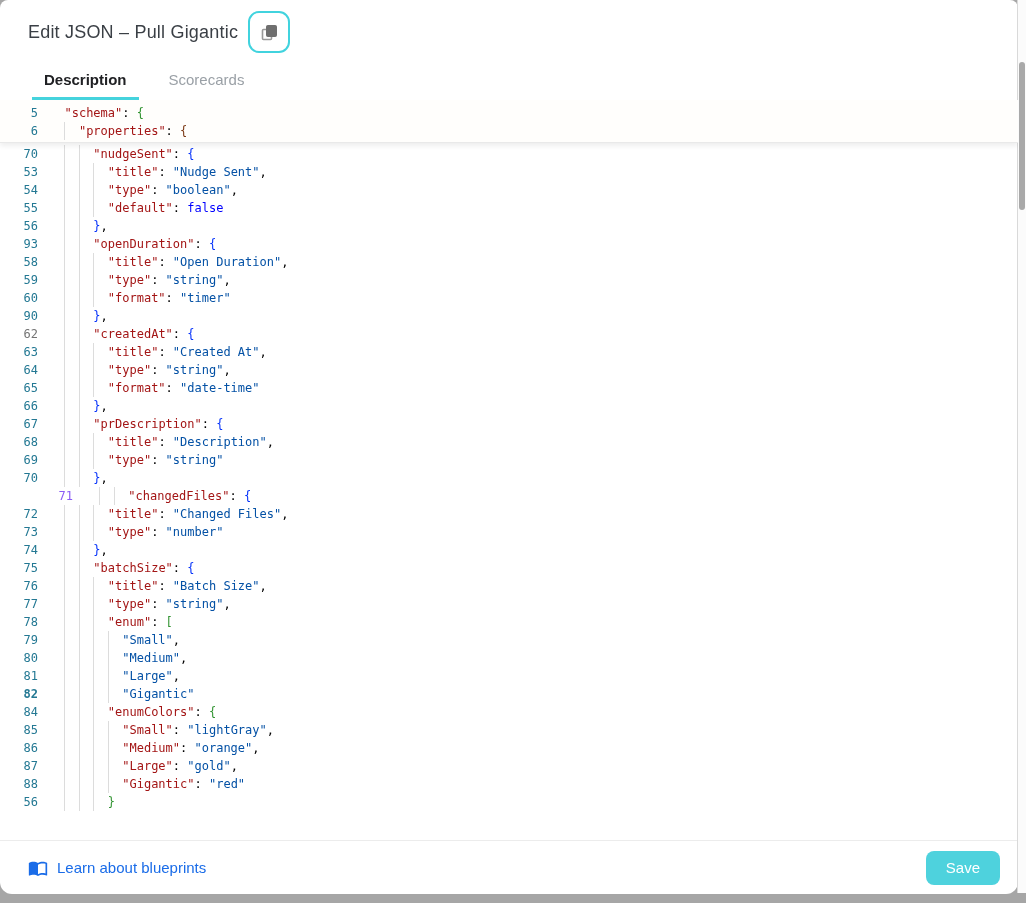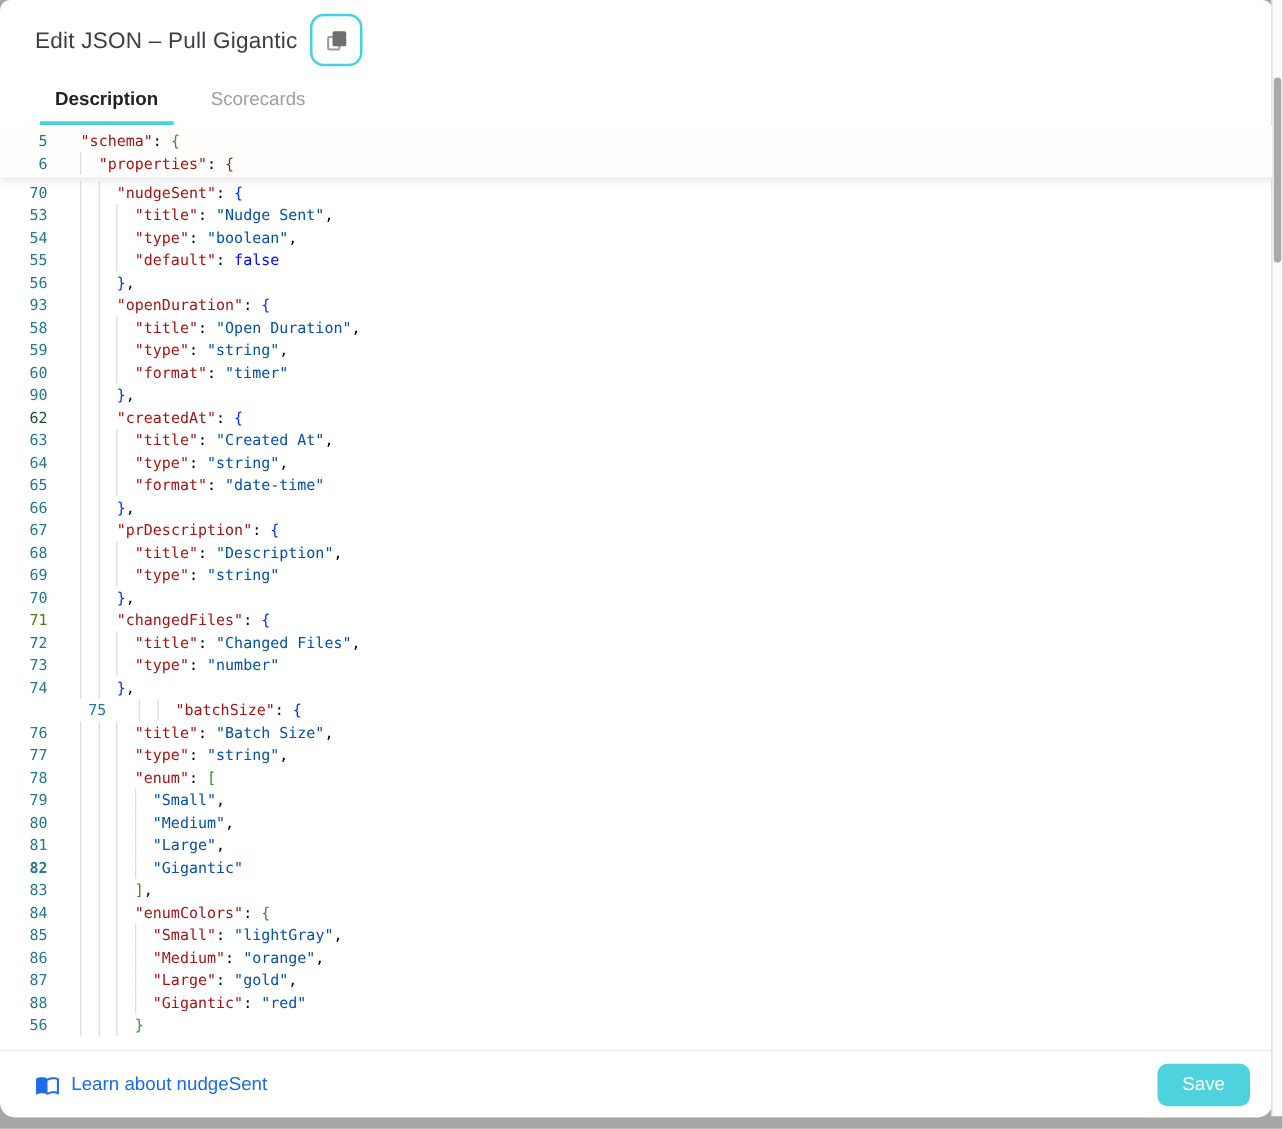--- a/index.html
+++ b/index.html
@@ -84,59 +84,58 @@
         <div class="code-line"><span class="ln" style="color: rgb(35, 120, 147);">70</span><span class="txt"><i class="iguide" style="left: 2ch;"></i><i class="iguide" style="left: 4ch;"></i><span>      </span><span style="color: rgb(163, 21, 21);">"nudgeSent"</span><span style="color: rgb(0, 0, 0);">: </span><span style="color: rgb(4, 49, 250);">{</span></span></div>
         <div class="code-line"><span class="ln" style="color: rgb(35, 120, 147);">53</span><span class="txt"><i class="iguide" style="left: 2ch;"></i><i class="iguide" style="left: 4ch;"></i><i class="iguide" style="left: 6ch;"></i><span>        </span><span style="color: rgb(163, 21, 21);">"title"</span><span style="color: rgb(0, 0, 0);">: </span><span style="color: rgb(4, 81, 165);">"Nudge Sent"</span><span style="color: rgb(0, 0, 0);">,</span></span></div>
         <div class="code-line"><span class="ln" style="color: rgb(35, 120, 147);">54</span><span class="txt"><i class="iguide" style="left: 2ch;"></i><i class="iguide" style="left: 4ch;"></i><i class="iguide" style="left: 6ch;"></i><span>        </span><span style="color: rgb(163, 21, 21);">"type"</span><span style="color: rgb(0, 0, 0);">: </span><span style="color: rgb(4, 81, 165);">"boolean"</span><span style="color: rgb(0, 0, 0);">,</span></span></div>
         <div class="code-line"><span class="ln" style="color: rgb(35, 120, 147);">55</span><span class="txt"><i class="iguide" style="left: 2ch;"></i><i class="iguide" style="left: 4ch;"></i><i class="iguide" style="left: 6ch;"></i><span>        </span><span style="color: rgb(163, 21, 21);">"default"</span><span style="color: rgb(0, 0, 0);">: </span><span style="color: rgb(0, 0, 255);">false</span></span></div>
         <div class="code-line"><span class="ln" style="color: rgb(35, 120, 147);">56</span><span class="txt"><i class="iguide" style="left: 2ch;"></i><i class="iguide" style="left: 4ch;"></i><span>      </span><span style="color: rgb(4, 49, 250);">}</span><span style="color: rgb(0, 0, 0);">,</span></span></div>
         <div class="code-line"><span class="ln" style="color: rgb(35, 120, 147);">93</span><span class="txt"><i class="iguide" style="left: 2ch;"></i><i class="iguide" style="left: 4ch;"></i><span>      </span><span style="color: rgb(163, 21, 21);">"openDuration"</span><span style="color: rgb(0, 0, 0);">: </span><span style="color: rgb(4, 49, 250);">{</span></span></div>
         <div class="code-line"><span class="ln" style="color: rgb(35, 120, 147);">58</span><span class="txt"><i class="iguide" style="left: 2ch;"></i><i class="iguide" style="left: 4ch;"></i><i class="iguide" style="left: 6ch;"></i><span>        </span><span style="color: rgb(163, 21, 21);">"title"</span><span style="color: rgb(0, 0, 0);">: </span><span style="color: rgb(4, 81, 165);">"Open Duration"</span><span style="color: rgb(0, 0, 0);">,</span></span></div>
         <div class="code-line"><span class="ln" style="color: rgb(35, 120, 147);">59</span><span class="txt"><i class="iguide" style="left: 2ch;"></i><i class="iguide" style="left: 4ch;"></i><i class="iguide" style="left: 6ch;"></i><span>        </span><span style="color: rgb(163, 21, 21);">"type"</span><span style="color: rgb(0, 0, 0);">: </span><span style="color: rgb(4, 81, 165);">"string"</span><span style="color: rgb(0, 0, 0);">,</span></span></div>
         <div class="code-line"><span class="ln" style="color: rgb(35, 120, 147);">60</span><span class="txt"><i class="iguide" style="left: 2ch;"></i><i class="iguide" style="left: 4ch;"></i><i class="iguide" style="left: 6ch;"></i><span>        </span><span style="color: rgb(163, 21, 21);">"format"</span><span style="color: rgb(0, 0, 0);">: </span><span style="color: rgb(4, 81, 165);">"timer"</span></span></div>
         <div class="code-line"><span class="ln" style="color: rgb(35, 120, 147);">90</span><span class="txt"><i class="iguide" style="left: 2ch;"></i><i class="iguide" style="left: 4ch;"></i><span>      </span><span style="color: rgb(4, 49, 250);">}</span><span style="color: rgb(0, 0, 0);">,</span></span></div>
-        <div class="code-line"><span class="ln" style="color: #14532d;">62</span><span class="txt"><i class="iguide" style="left: 2ch;"></i><i class="iguide" style="left: 4ch;"></i><span>      </span><span style="color: rgb(163, 21, 21);">"createdAt"</span><span style="color: rgb(0, 0, 0);">: </span><span style="color: rgb(4, 49, 250);">{</span></span></div>
+        <div class="code-line"><span class="ln" style="color: #737373;">62</span><span class="txt"><i class="iguide" style="left: 2ch;"></i><i class="iguide" style="left: 4ch;"></i><span>      </span><span style="color: rgb(163, 21, 21);">"createdAt"</span><span style="color: rgb(0, 0, 0);">: </span><span style="color: rgb(4, 49, 250);">{</span></span></div>
         <div class="code-line"><span class="ln" style="color: rgb(35, 120, 147);">63</span><span class="txt"><i class="iguide" style="left: 2ch;"></i><i class="iguide" style="left: 4ch;"></i><i class="iguide" style="left: 6ch;"></i><span>        </span><span style="color: rgb(163, 21, 21);">"title"</span><span style="color: rgb(0, 0, 0);">: </span><span style="color: rgb(4, 81, 165);">"Created At"</span><span style="color: rgb(0, 0, 0);">,</span></span></div>
         <div class="code-line"><span class="ln" style="color: rgb(35, 120, 147);">64</span><span class="txt"><i class="iguide" style="left: 2ch;"></i><i class="iguide" style="left: 4ch;"></i><i class="iguide" style="left: 6ch;"></i><span>        </span><span style="color: rgb(163, 21, 21);">"type"</span><span style="color: rgb(0, 0, 0);">: </span><span style="color: rgb(4, 81, 165);">"string"</span><span style="color: rgb(0, 0, 0);">,</span></span></div>
         <div class="code-line"><span class="ln" style="color: rgb(35, 120, 147);">65</span><span class="txt"><i class="iguide" style="left: 2ch;"></i><i class="iguide" style="left: 4ch;"></i><i class="iguide" style="left: 6ch;"></i><span>        </span><span style="color: rgb(163, 21, 21);">"format"</span><span style="color: rgb(0, 0, 0);">: </span><span style="color: rgb(4, 81, 165);">"date-time"</span></span></div>
         <div class="code-line"><span class="ln" style="color: rgb(35, 120, 147);">66</span><span class="txt"><i class="iguide" style="left: 2ch;"></i><i class="iguide" style="left: 4ch;"></i><span>      </span><span style="color: rgb(4, 49, 250);">}</span><span style="color: rgb(0, 0, 0);">,</span></span></div>
         <div class="code-line"><span class="ln" style="color: rgb(35, 120, 147);">67</span><span class="txt"><i class="iguide" style="left: 2ch;"></i><i class="iguide" style="left: 4ch;"></i><span>      </span><span style="color: rgb(163, 21, 21);">"prDescription"</span><span style="color: rgb(0, 0, 0);">: </span><span style="color: rgb(4, 49, 250);">{</span></span></div>
         <div class="code-line"><span class="ln" style="color: rgb(35, 120, 147);">68</span><span class="txt"><i class="iguide" style="left: 2ch;"></i><i class="iguide" style="left: 4ch;"></i><i class="iguide" style="left: 6ch;"></i><span>        </span><span style="color: rgb(163, 21, 21);">"title"</span><span style="color: rgb(0, 0, 0);">: </span><span style="color: rgb(4, 81, 165);">"Description"</span><span style="color: rgb(0, 0, 0);">,</span></span></div>
         <div class="code-line"><span class="ln" style="color: rgb(35, 120, 147);">69</span><span class="txt"><i class="iguide" style="left: 2ch;"></i><i class="iguide" style="left: 4ch;"></i><i class="iguide" style="left: 6ch;"></i><span>        </span><span style="color: rgb(163, 21, 21);">"type"</span><span style="color: rgb(0, 0, 0);">: </span><span style="color: rgb(4, 81, 165);">"string"</span></span></div>
         <div class="code-line"><span class="ln" style="color: rgb(35, 120, 147);">70</span><span class="txt"><i class="iguide" style="left: 2ch;"></i><i class="iguide" style="left: 4ch;"></i><span>      </span><span style="color: rgb(4, 49, 250);">}</span><span style="color: rgb(0, 0, 0);">,</span></span></div>
-        <div class="code-line"><span class="ln" style="color: #4d7c0f;">71</span><span class="txt"><i class="iguide" style="left: 2ch;"></i><i class="iguide" style="left: 4ch;"></i><span>      </span><span style="color: rgb(163, 21, 21);">"changedFiles"</span><span style="color: rgb(0, 0, 0);">: </span><span style="color: rgb(4, 49, 250);">{</span></span></div>
+        <div class="code-line"><span class="ln" style="color: #8b5cf6; padding-left: 35px;">71</span><span class="txt"><i class="iguide" style="left: 2ch;"></i><i class="iguide" style="left: 4ch;"></i><span>      </span><span style="color: rgb(163, 21, 21);">"changedFiles"</span><span style="color: rgb(0, 0, 0);">: </span><span style="color: rgb(4, 49, 250);">{</span></span></div>
         <div class="code-line"><span class="ln" style="color: rgb(35, 120, 147);">72</span><span class="txt"><i class="iguide" style="left: 2ch;"></i><i class="iguide" style="left: 4ch;"></i><i class="iguide" style="left: 6ch;"></i><span>        </span><span style="color: rgb(163, 21, 21);">"title"</span><span style="color: rgb(0, 0, 0);">: </span><span style="color: rgb(4, 81, 165);">"Changed Files"</span><span style="color: rgb(0, 0, 0);">,</span></span></div>
         <div class="code-line"><span class="ln" style="color: rgb(35, 120, 147);">73</span><span class="txt"><i class="iguide" style="left: 2ch;"></i><i class="iguide" style="left: 4ch;"></i><i class="iguide" style="left: 6ch;"></i><span>        </span><span style="color: rgb(163, 21, 21);">"type"</span><span style="color: rgb(0, 0, 0);">: </span><span style="color: rgb(4, 81, 165);">"number"</span></span></div>
         <div class="code-line"><span class="ln" style="color: rgb(35, 120, 147);">74</span><span class="txt"><i class="iguide" style="left: 2ch;"></i><i class="iguide" style="left: 4ch;"></i><span>      </span><span style="color: rgb(4, 49, 250);">}</span><span style="color: rgb(0, 0, 0);">,</span></span></div>
-        <div class="code-line"><span class="ln" style="color: rgb(35, 120, 147); margin-left: 47px;">75</span><span class="txt"><i class="iguide" style="left: 2ch;"></i><i class="iguide" style="left: 4ch;"></i><span>      </span><span style="color: rgb(163, 21, 21);">"batchSize"</span><span style="color: rgb(0, 0, 0);">: </span><span style="color: rgb(4, 49, 250);">{</span></span></div>
+        <div class="code-line"><span class="ln" style="color: rgb(35, 120, 147);">75</span><span class="txt"><i class="iguide" style="left: 2ch;"></i><i class="iguide" style="left: 4ch;"></i><span>      </span><span style="color: rgb(163, 21, 21);">"batchSize"</span><span style="color: rgb(0, 0, 0);">: </span><span style="color: rgb(4, 49, 250);">{</span></span></div>
         <div class="code-line"><span class="ln" style="color: rgb(35, 120, 147);">76</span><span class="txt"><i class="iguide" style="left: 2ch;"></i><i class="iguide" style="left: 4ch;"></i><i class="iguide" style="left: 6ch;"></i><span>        </span><span style="color: rgb(163, 21, 21);">"title"</span><span style="color: rgb(0, 0, 0);">: </span><span style="color: rgb(4, 81, 165);">"Batch Size"</span><span style="color: rgb(0, 0, 0);">,</span></span></div>
         <div class="code-line"><span class="ln" style="color: rgb(35, 120, 147);">77</span><span class="txt"><i class="iguide" style="left: 2ch;"></i><i class="iguide" style="left: 4ch;"></i><i class="iguide" style="left: 6ch;"></i><span>        </span><span style="color: rgb(163, 21, 21);">"type"</span><span style="color: rgb(0, 0, 0);">: </span><span style="color: rgb(4, 81, 165);">"string"</span><span style="color: rgb(0, 0, 0);">,</span></span></div>
         <div class="code-line"><span class="ln" style="color: rgb(35, 120, 147);">78</span><span class="txt"><i class="iguide" style="left: 2ch;"></i><i class="iguide" style="left: 4ch;"></i><i class="iguide" style="left: 6ch;"></i><span>        </span><span style="color: rgb(163, 21, 21);">"enum"</span><span style="color: rgb(0, 0, 0);">: </span><span style="color: rgb(49, 147, 49);">[</span></span></div>
         <div class="code-line"><span class="ln" style="color: rgb(35, 120, 147);">79</span><span class="txt"><i class="iguide" style="left: 2ch;"></i><i class="iguide" style="left: 4ch;"></i><i class="iguide" style="left: 6ch;"></i><i class="iguide" style="left: 8ch;"></i><span>          </span><span style="color: rgb(4, 81, 165);">"Small"</span><span style="color: rgb(0, 0, 0);">,</span></span></div>
         <div class="code-line"><span class="ln" style="color: rgb(35, 120, 147);">80</span><span class="txt"><i class="iguide" style="left: 2ch;"></i><i class="iguide" style="left: 4ch;"></i><i class="iguide" style="left: 6ch;"></i><i class="iguide" style="left: 8ch;"></i><span>          </span><span style="color: rgb(4, 81, 165);">"Medium"</span><span style="color: rgb(0, 0, 0);">,</span></span></div>
         <div class="code-line"><span class="ln" style="color: rgb(35, 120, 147);">81</span><span class="txt"><i class="iguide" style="left: 2ch;"></i><i class="iguide" style="left: 4ch;"></i><i class="iguide" style="left: 6ch;"></i><i class="iguide" style="left: 8ch;"></i><span>          </span><span style="color: rgb(4, 81, 165);">"Large"</span><span style="color: rgb(0, 0, 0);">,</span></span></div>
         <div class="code-line"><span class="ln" style="color: rgb(35, 120, 147); font-weight: bold;">82</span><span class="txt"><i class="iguide" style="left: 2ch;"></i><i class="iguide" style="left: 4ch;"></i><i class="iguide" style="left: 6ch;"></i><i class="iguide" style="left: 8ch;"></i><span>          </span><span style="color: rgb(4, 81, 165);">"Gigantic"</span></span></div>
-        <div class="code-line"><span class="ln" style="color: rgb(35, 120, 147);">83</span><span class="txt"><i class="iguide" style="left: 2ch;"></i><i class="iguide" style="left: 4ch;"></i><i class="iguide" style="left: 6ch;"></i><span>        </span><span style="color: rgb(49, 147, 49);">]</span><span style="color: rgb(0, 0, 0);">,</span></span></div>
         <div class="code-line"><span class="ln" style="color: rgb(35, 120, 147);">84</span><span class="txt"><i class="iguide" style="left: 2ch;"></i><i class="iguide" style="left: 4ch;"></i><i class="iguide" style="left: 6ch;"></i><span>        </span><span style="color: rgb(163, 21, 21);">"enumColors"</span><span style="color: rgb(0, 0, 0);">: </span><span style="color: rgb(49, 147, 49);">{</span></span></div>
         <div class="code-line"><span class="ln" style="color: rgb(35, 120, 147);">85</span><span class="txt"><i class="iguide" style="left: 2ch;"></i><i class="iguide" style="left: 4ch;"></i><i class="iguide" style="left: 6ch;"></i><i class="iguide" style="left: 8ch;"></i><span>          </span><span style="color: rgb(163, 21, 21);">"Small"</span><span style="color: rgb(0, 0, 0);">: </span><span style="color: rgb(4, 81, 165);">"lightGray"</span><span style="color: rgb(0, 0, 0);">,</span></span></div>
         <div class="code-line"><span class="ln" style="color: rgb(35, 120, 147);">86</span><span class="txt"><i class="iguide" style="left: 2ch;"></i><i class="iguide" style="left: 4ch;"></i><i class="iguide" style="left: 6ch;"></i><i class="iguide" style="left: 8ch;"></i><span>          </span><span style="color: rgb(163, 21, 21);">"Medium"</span><span style="color: rgb(0, 0, 0);">: </span><span style="color: rgb(4, 81, 165);">"orange"</span><span style="color: rgb(0, 0, 0);">,</span></span></div>
         <div class="code-line"><span class="ln" style="color: rgb(35, 120, 147);">87</span><span class="txt"><i class="iguide" style="left: 2ch;"></i><i class="iguide" style="left: 4ch;"></i><i class="iguide" style="left: 6ch;"></i><i class="iguide" style="left: 8ch;"></i><span>          </span><span style="color: rgb(163, 21, 21);">"Large"</span><span style="color: rgb(0, 0, 0);">: </span><span style="color: rgb(4, 81, 165);">"gold"</span><span style="color: rgb(0, 0, 0);">,</span></span></div>
         <div class="code-line"><span class="ln" style="color: rgb(35, 120, 147);">88</span><span class="txt"><i class="iguide" style="left: 2ch;"></i><i class="iguide" style="left: 4ch;"></i><i class="iguide" style="left: 6ch;"></i><i class="iguide" style="left: 8ch;"></i><span>          </span><span style="color: rgb(163, 21, 21);">"Gigantic"</span><span style="color: rgb(0, 0, 0);">: </span><span style="color: rgb(4, 81, 165);">"red"</span></span></div>
         <div class="code-line"><span class="ln" style="color: rgb(35, 120, 147);">56</span><span class="txt"><i class="iguide" style="left: 2ch;"></i><i class="iguide" style="left: 4ch;"></i><i class="iguide" style="left: 6ch;"></i><span>        </span><span style="color: rgb(49, 147, 49);">}</span></span></div>
       </div>
   </div>
 
   <div class="ftr">
     <div class="learn-link">
       <span>
         <svg width="20" height="20" viewBox="0 0 24 24" fill="#1a6ce8">
           <path d="M21 5c-1.11-.35-2.33-.5-3.5-.5-1.95 0-4.05.4-5.5 1.5-1.45-1.1-3.55-1.5-5.5-1.5S2.45 4.9 1 6v14.65c0 .25.25.5.5.5.1 0 .15-.05.25-.05C3.1 20.45 5.05 20 6.5 20c1.95 0 4.05.4 5.5 1.5 1.35-.85 3.8-1.5 5.5-1.5 1.65 0 3.35.3 4.75 1.05.1.05.15.05.25.05.25 0 .5-.25.5-.5V6c-.6-.45-1.25-.75-2-1zm0 13.5c-1.1-.35-2.3-.5-3.5-.5-1.7 0-4.15.65-5.5 1.5V8c1.35-.85 3.8-1.5 5.5-1.5 1.2 0 2.4.15 3.5.5v11.5z"></path>
         </svg>
       </span>
-      <span>Learn about nudgeSent</span>
+      <span>Learn about blueprints</span>
     </div>
     <button class="save-btn">Save</button>
   </div>
 
 </div>
 
 <div class="page-scrollbar">
   <div class="thumb"></div>
 </div>
 

